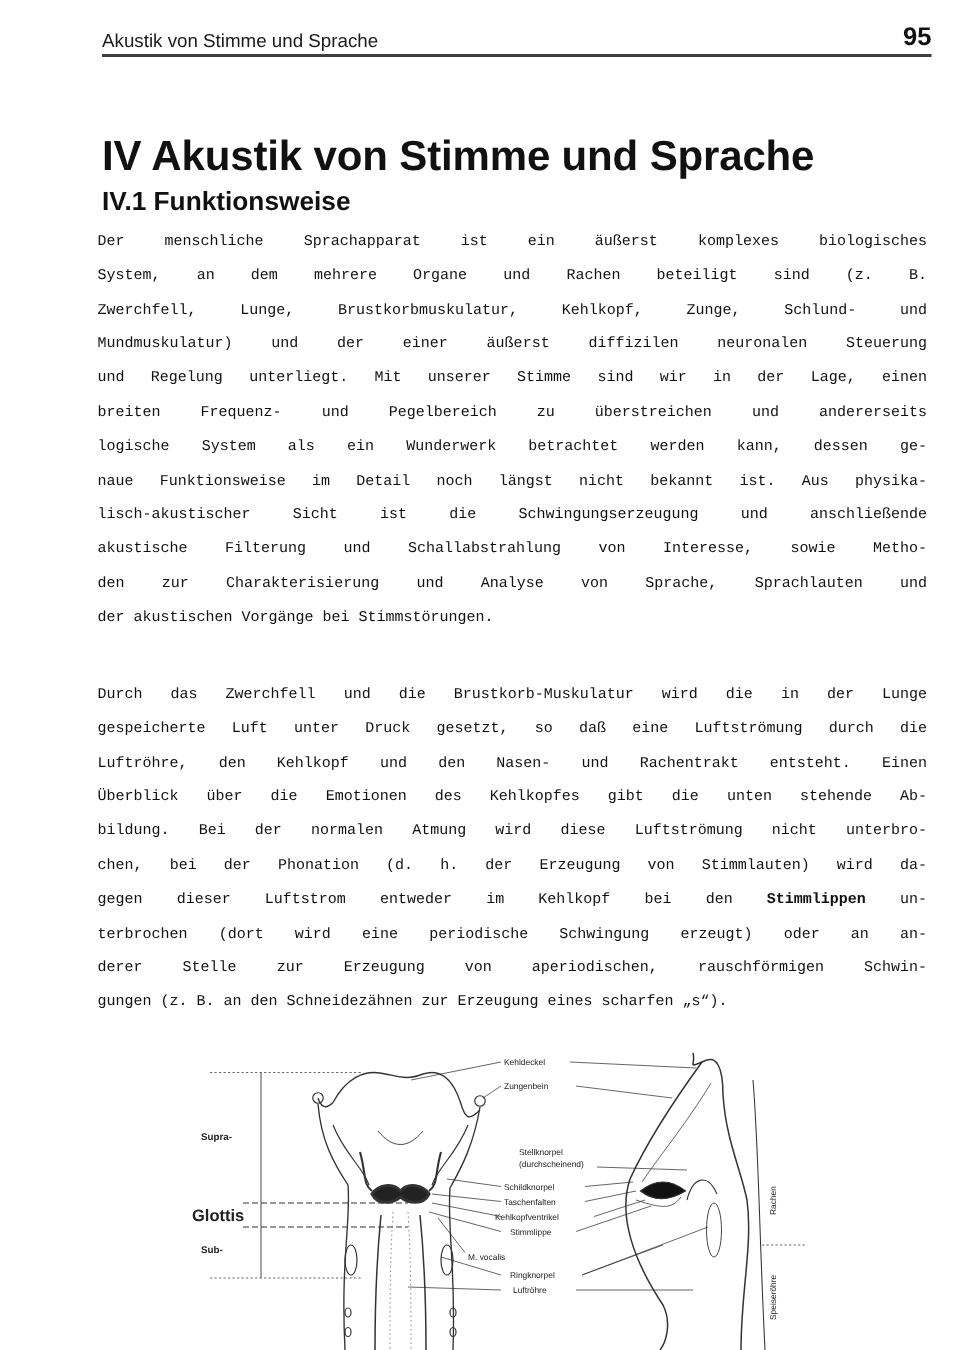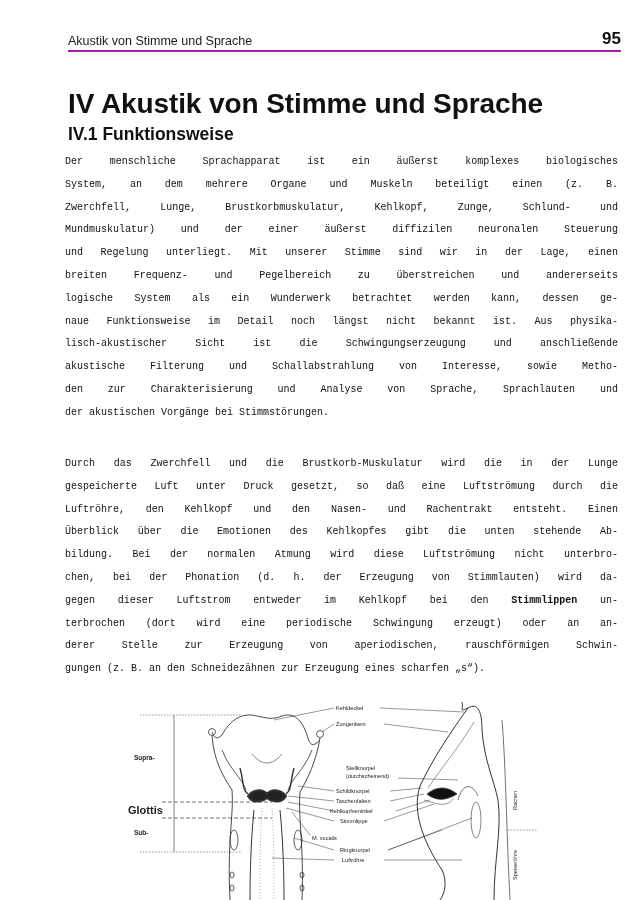--- a/index.html
+++ b/index.html
@@ -1,19 +1,19 @@
 <!DOCTYPE html>
 <html><head>
 <meta charset="utf-8">
 <style>
   html, body { margin: 0; padding: 0; background: #ffffff; }
   body { width: 643px; height: 900px; position: relative; overflow: hidden;
          font-family: "Liberation Sans", sans-serif; color: #111; }
-  .header { position: absolute; left: 68px; width: 553px; top: 30px; height: 20px;
-            border-bottom: 2px solid #a21caf; text-decoration: underline; }
+  .header { position: absolute; left: 68px; width: 553px; top: 16px; height: 20px;
+            border-bottom: 2px solid #404040; text-decoration: underline; }
   .header .running { position: absolute; left: 0; bottom: 2px; font-size: 12.5px; color: #1a1a1a; }
   .header .pageno { position: absolute; right: 0; bottom: 1px; font-size: 17px; font-weight: bold; }
   h1 { position: absolute; left: 68px; top: 88px; margin: 0; font-size: 28px; font-weight: bold; letter-spacing: -0.1px; }
   h2 { position: absolute; left: 68px; top: 124px; margin: 0; font-size: 17.5px; font-weight: bold; }
   .para { position: absolute; left: 65px; width: 553px; margin: 0; font-size: 10px;
           line-height: 22.8px; text-align: justify; hyphens: manual; font-family: Liberation Mono, monospace; }
   .para .ln { display: block; text-align: justify; text-align-last: justify; white-space: nowrap; }
   .para .ln.last { text-align-last: left; }
   .p1 { top: 151px; }
   .p2 { top: 453px; }
@@ -29,21 +29,21 @@
 <div class="header">
   <span class="running">Akustik von Stimme und Sprache</span>
   <span class="pageno">95</span>
 </div>
 
 <h1>IV Akustik von Stimme und Sprache</h1>
 <h2>IV.1 Funktionsweise</h2>
 
 <p class="para p1">
   <span class="ln">Der menschliche Sprachapparat ist ein äußerst komplexes biologisches</span>
-  <span class="ln">System, an dem mehrere Organe und Muskeln beteiligt einen (z. B.</span>
+  <span class="ln">System, an dem mehrere Organe und Rachen beteiligt sind (z. B.</span>
   <span class="ln">Zwerchfell, Lunge, Brustkorbmuskulatur, Kehlkopf, Zunge, Schlund- und</span>
   <span class="ln">Mundmuskulatur) und der einer äußerst diffizilen neuronalen Steuerung</span>
   <span class="ln">und Regelung unterliegt. Mit unserer Stimme sind wir in der Lage, einen</span>
   <span class="ln">breiten Frequenz- und Pegelbereich zu überstreichen und andererseits</span>
   <span class="ln">logische System als ein Wunderwerk betrachtet werden kann, dessen ge-</span>
   <span class="ln">naue Funktionsweise im Detail noch längst nicht bekannt ist. Aus physika-</span>
   <span class="ln">lisch-akustischer Sicht ist die Schwingungserzeugung und anschließende</span>
   <span class="ln">akustische Filterung und Schallabstrahlung von Interesse, sowie Metho-</span>
   <span class="ln">den zur Charakterisierung und Analyse von Sprache, Sprachlauten und</span>
   <span class="ln last">der akustischen Vorgänge bei Stimmstörungen.</span>

